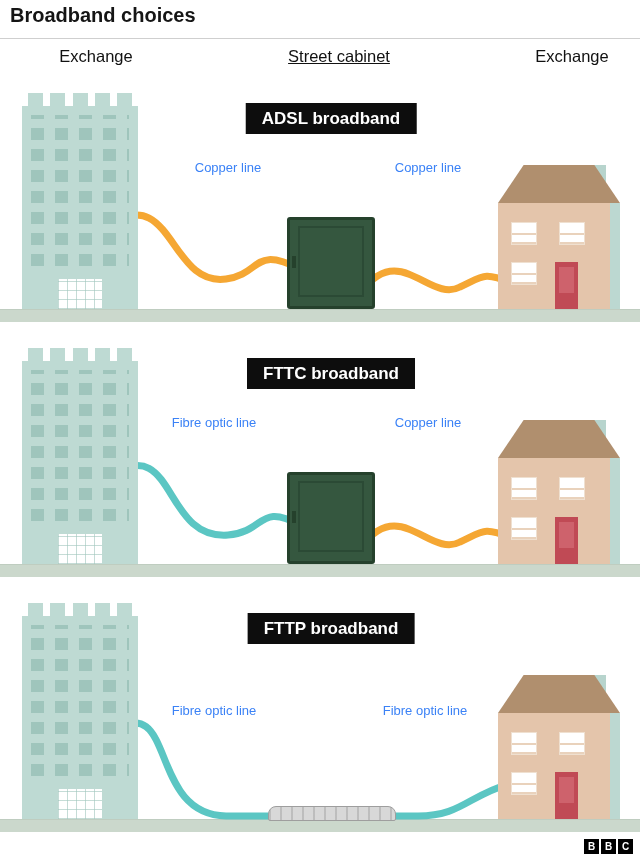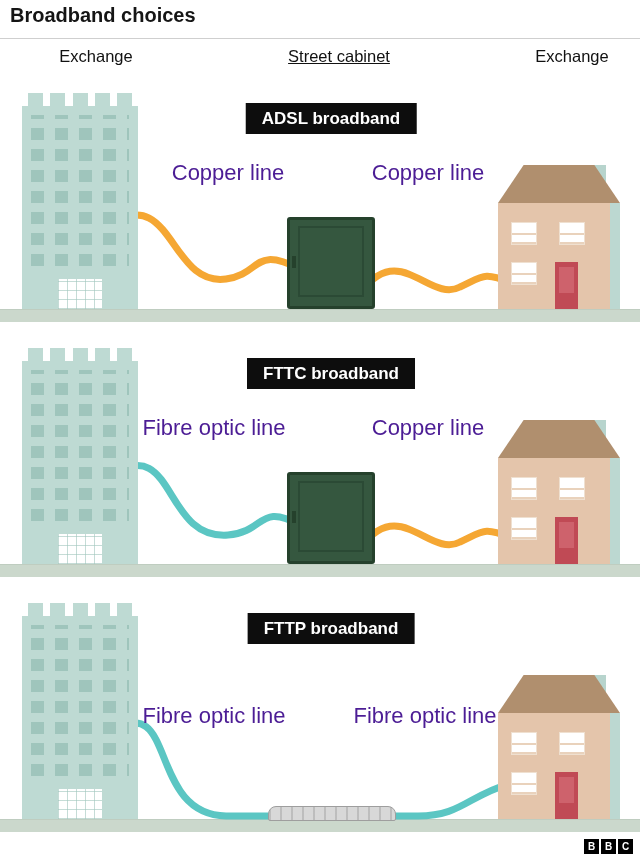--- a/index.html
+++ b/index.html
@@ -59,21 +59,21 @@
     box-shadow:inset 0 0 0 1px #efe0d0, inset 0 -3px 0 #e9d2bc;
     background-image:linear-gradient(0deg, transparent 0 10px, #e9d2bc 10px 12px, transparent 12px 23px);}
   .h-win-a{left:13px;top:57px;} .h-win-b{left:61px;top:57px;} .h-win-c{left:13px;top:97px;}
   .h-door{position:absolute;left:57px;top:97px;width:23px;height:47px;background:#c04a55;}
   .h-door::after{content:"";position:absolute;left:4px;right:4px;top:5px;bottom:16px;background:#ce626c;}
 
   
   .badge{position:absolute;top:28px;left:331px;transform:translateX(-50%);
     background:#0d0d0d;color:#fff;font-weight:bold;font-size:17px;line-height:31px;
     padding:0 16px;white-space:nowrap;}
-  .cable-label{position:absolute;transform:translateX(-50%);font-size:22px;color:#4c1d95;white-space:nowrap;text-align:right;}
+  .cable-label{position:absolute;transform:translateX(-50%);font-size:13px;color:#3b82f6;white-space:nowrap;text-align:right;}
   .lbl-left{left:228px;top:85px;} .lbl-right{left:428px;top:85px;}
   #p2 .lbl-left{left:214px;}
   #p3 .lbl-left{left:214px;top:118px;}
   #p3 .lbl-right{left:425px;top:118px;}
 
   
   .footer{position:absolute;top:833px;left:0;width:640px;height:27px;}
   .bbc{position:absolute;right:7px;top:6px;display:flex;gap:2px;}
   .bbc span{display:block;width:15px;height:15px;background:#000;color:#fff;
     font-weight:bold;font-size:10px;line-height:15px;text-align:center;}

